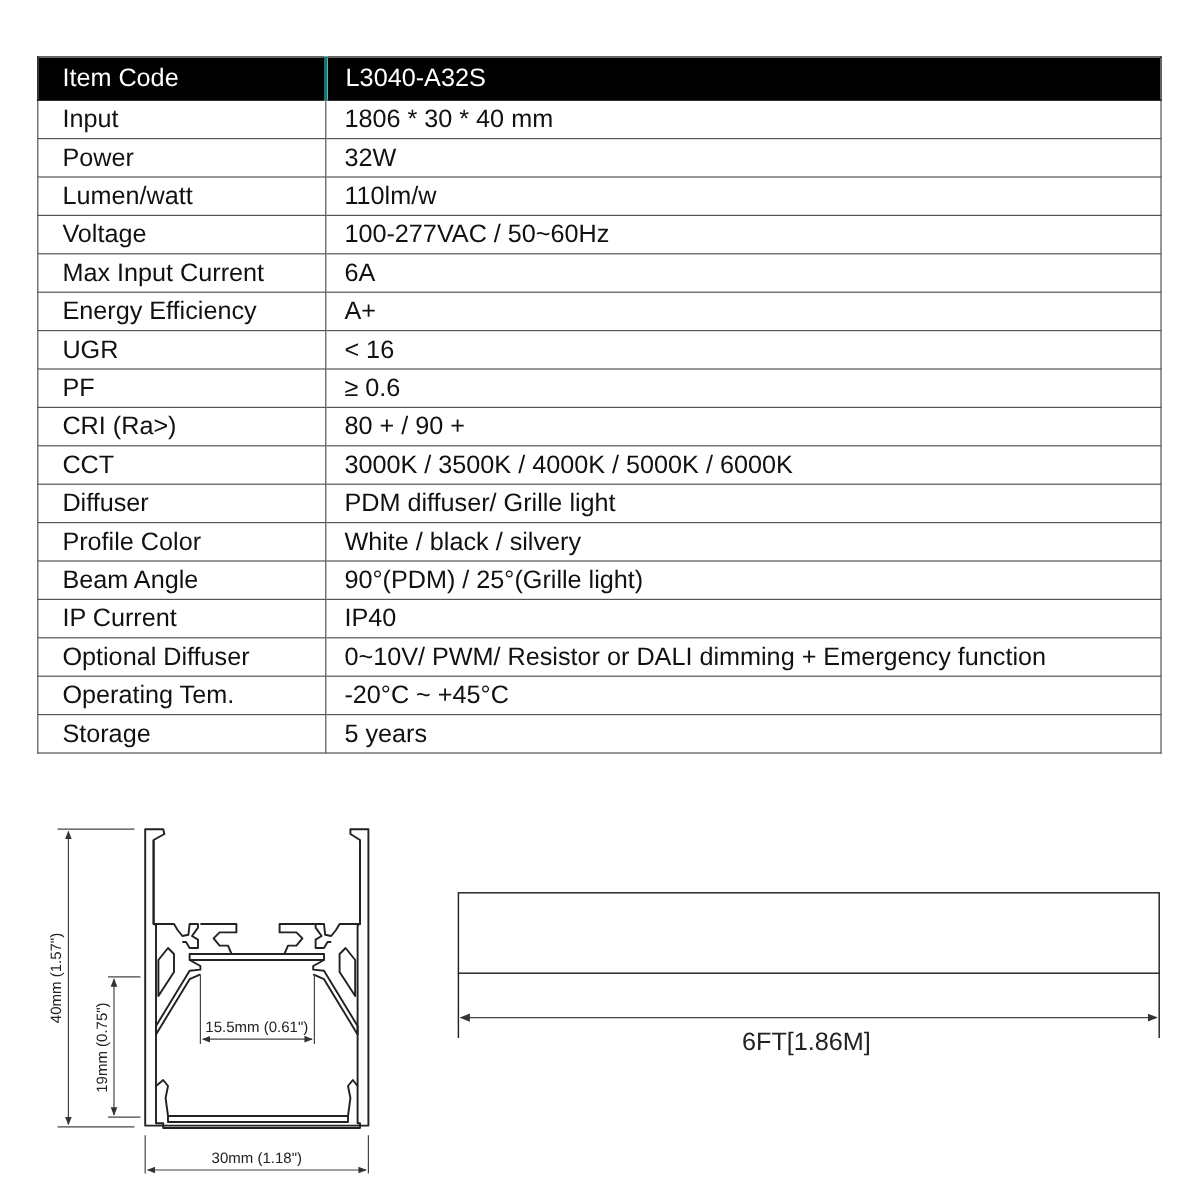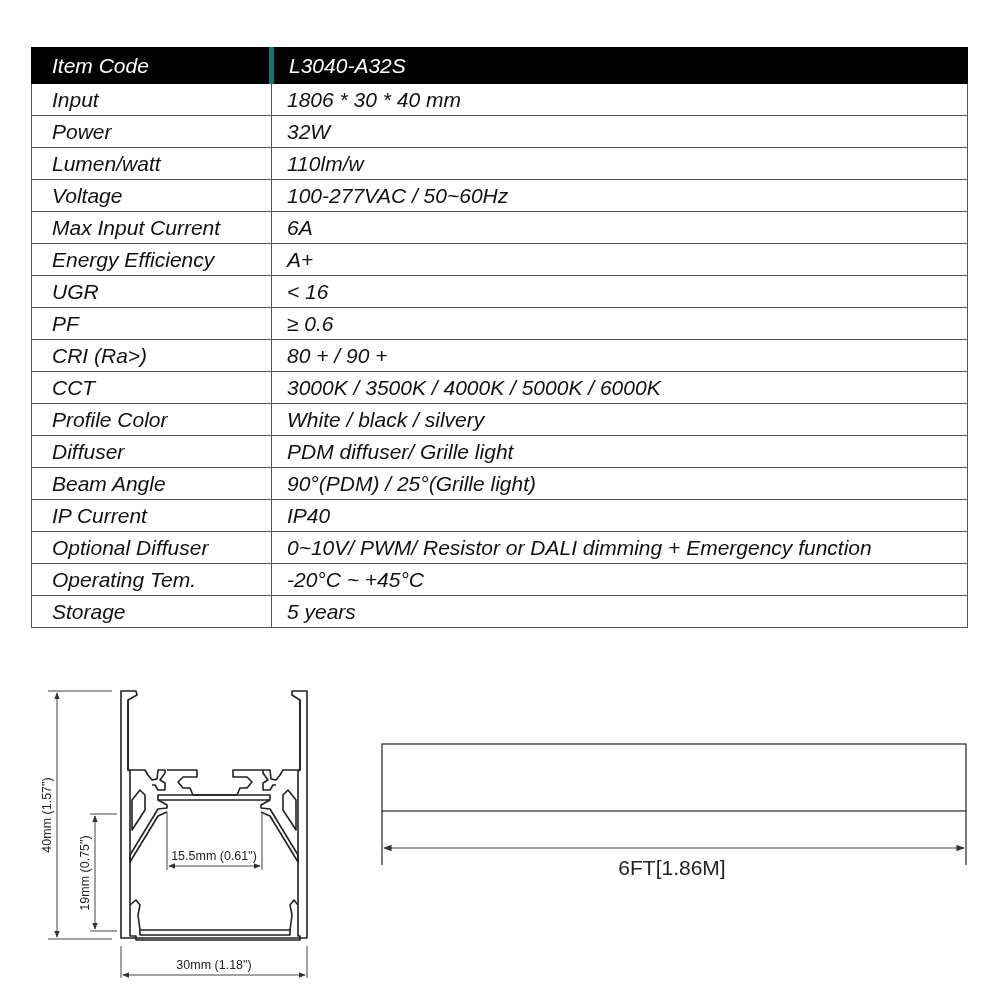--- a/index.html
+++ b/index.html
@@ -1,24 +1,24 @@
 <!DOCTYPE html>
 <html><head>
   <meta charset="utf-8">
   <style>
     html, body { margin: 0; padding: 0; background: #ffffff; }
     body { width: 1000px; height: 1000px; position: relative; overflow: hidden;
            font-family: "Liberation Sans", sans-serif; color: #111; }
     .spec-table { position: absolute; left: 31px; top: 47px; width: 937px;
-                  border-collapse: collapse; table-layout: fixed; font-style: italic; }
+                  border-collapse: collapse; table-layout: fixed; }
     .spec-table td { border: 1px solid #555; font-size: 21px; line-height: 1; padding: 0 0 0 20px;
                      height: 31px; white-space: nowrap; vertical-align: middle; overflow: hidden; }
     .spec-table td.val { padding-left: 15px; }
     .spec-table tr.head td { background: #000; color: #fff; height: 35px; border-color: #000; }
-    .spec-table tr.head td.val { border-left: 5px solid #0f766e; }
+    .spec-table tr.head td.val { border-left: 3px solid #0f766e; }
     .spec-table col.c1 { width: 240px; }
     .drawing { position: absolute; left: 0; top: 670px; width: 1000px; height: 330px; }
     .dim-text { font-family: "Liberation Sans", sans-serif; fill: #222; }
   </style>
 </head>
 <body>
 
 <table class="spec-table">
   <colgroup>
       <col class="c1">
@@ -63,26 +63,26 @@
     </tr>
     <tr>
       <td>CRI (Ra&gt;)</td>
       <td class="val">80 + / 90 +</td>
     </tr>
     <tr>
       <td>CCT</td>
       <td class="val">3000K / 3500K / 4000K / 5000K / 6000K</td>
     </tr>
     <tr>
+      <td>Diffuser</td>
+      <td class="val">PDM diffuser/ Grille light</td>
+    </tr>
+    <tr>
       <td>Profile Color</td>
       <td class="val">White / black / silvery</td>
-    </tr>
-    <tr>
-      <td>Diffuser</td>
-      <td class="val">PDM diffuser/ Grille light</td>
     </tr>
     <tr>
       <td>Beam Angle</td>
       <td class="val">90°(PDM) / 25°(Grille light)</td>
     </tr>
     <tr>
       <td>IP Current</td>
       <td class="val">IP40</td>
     </tr>
     <tr>

